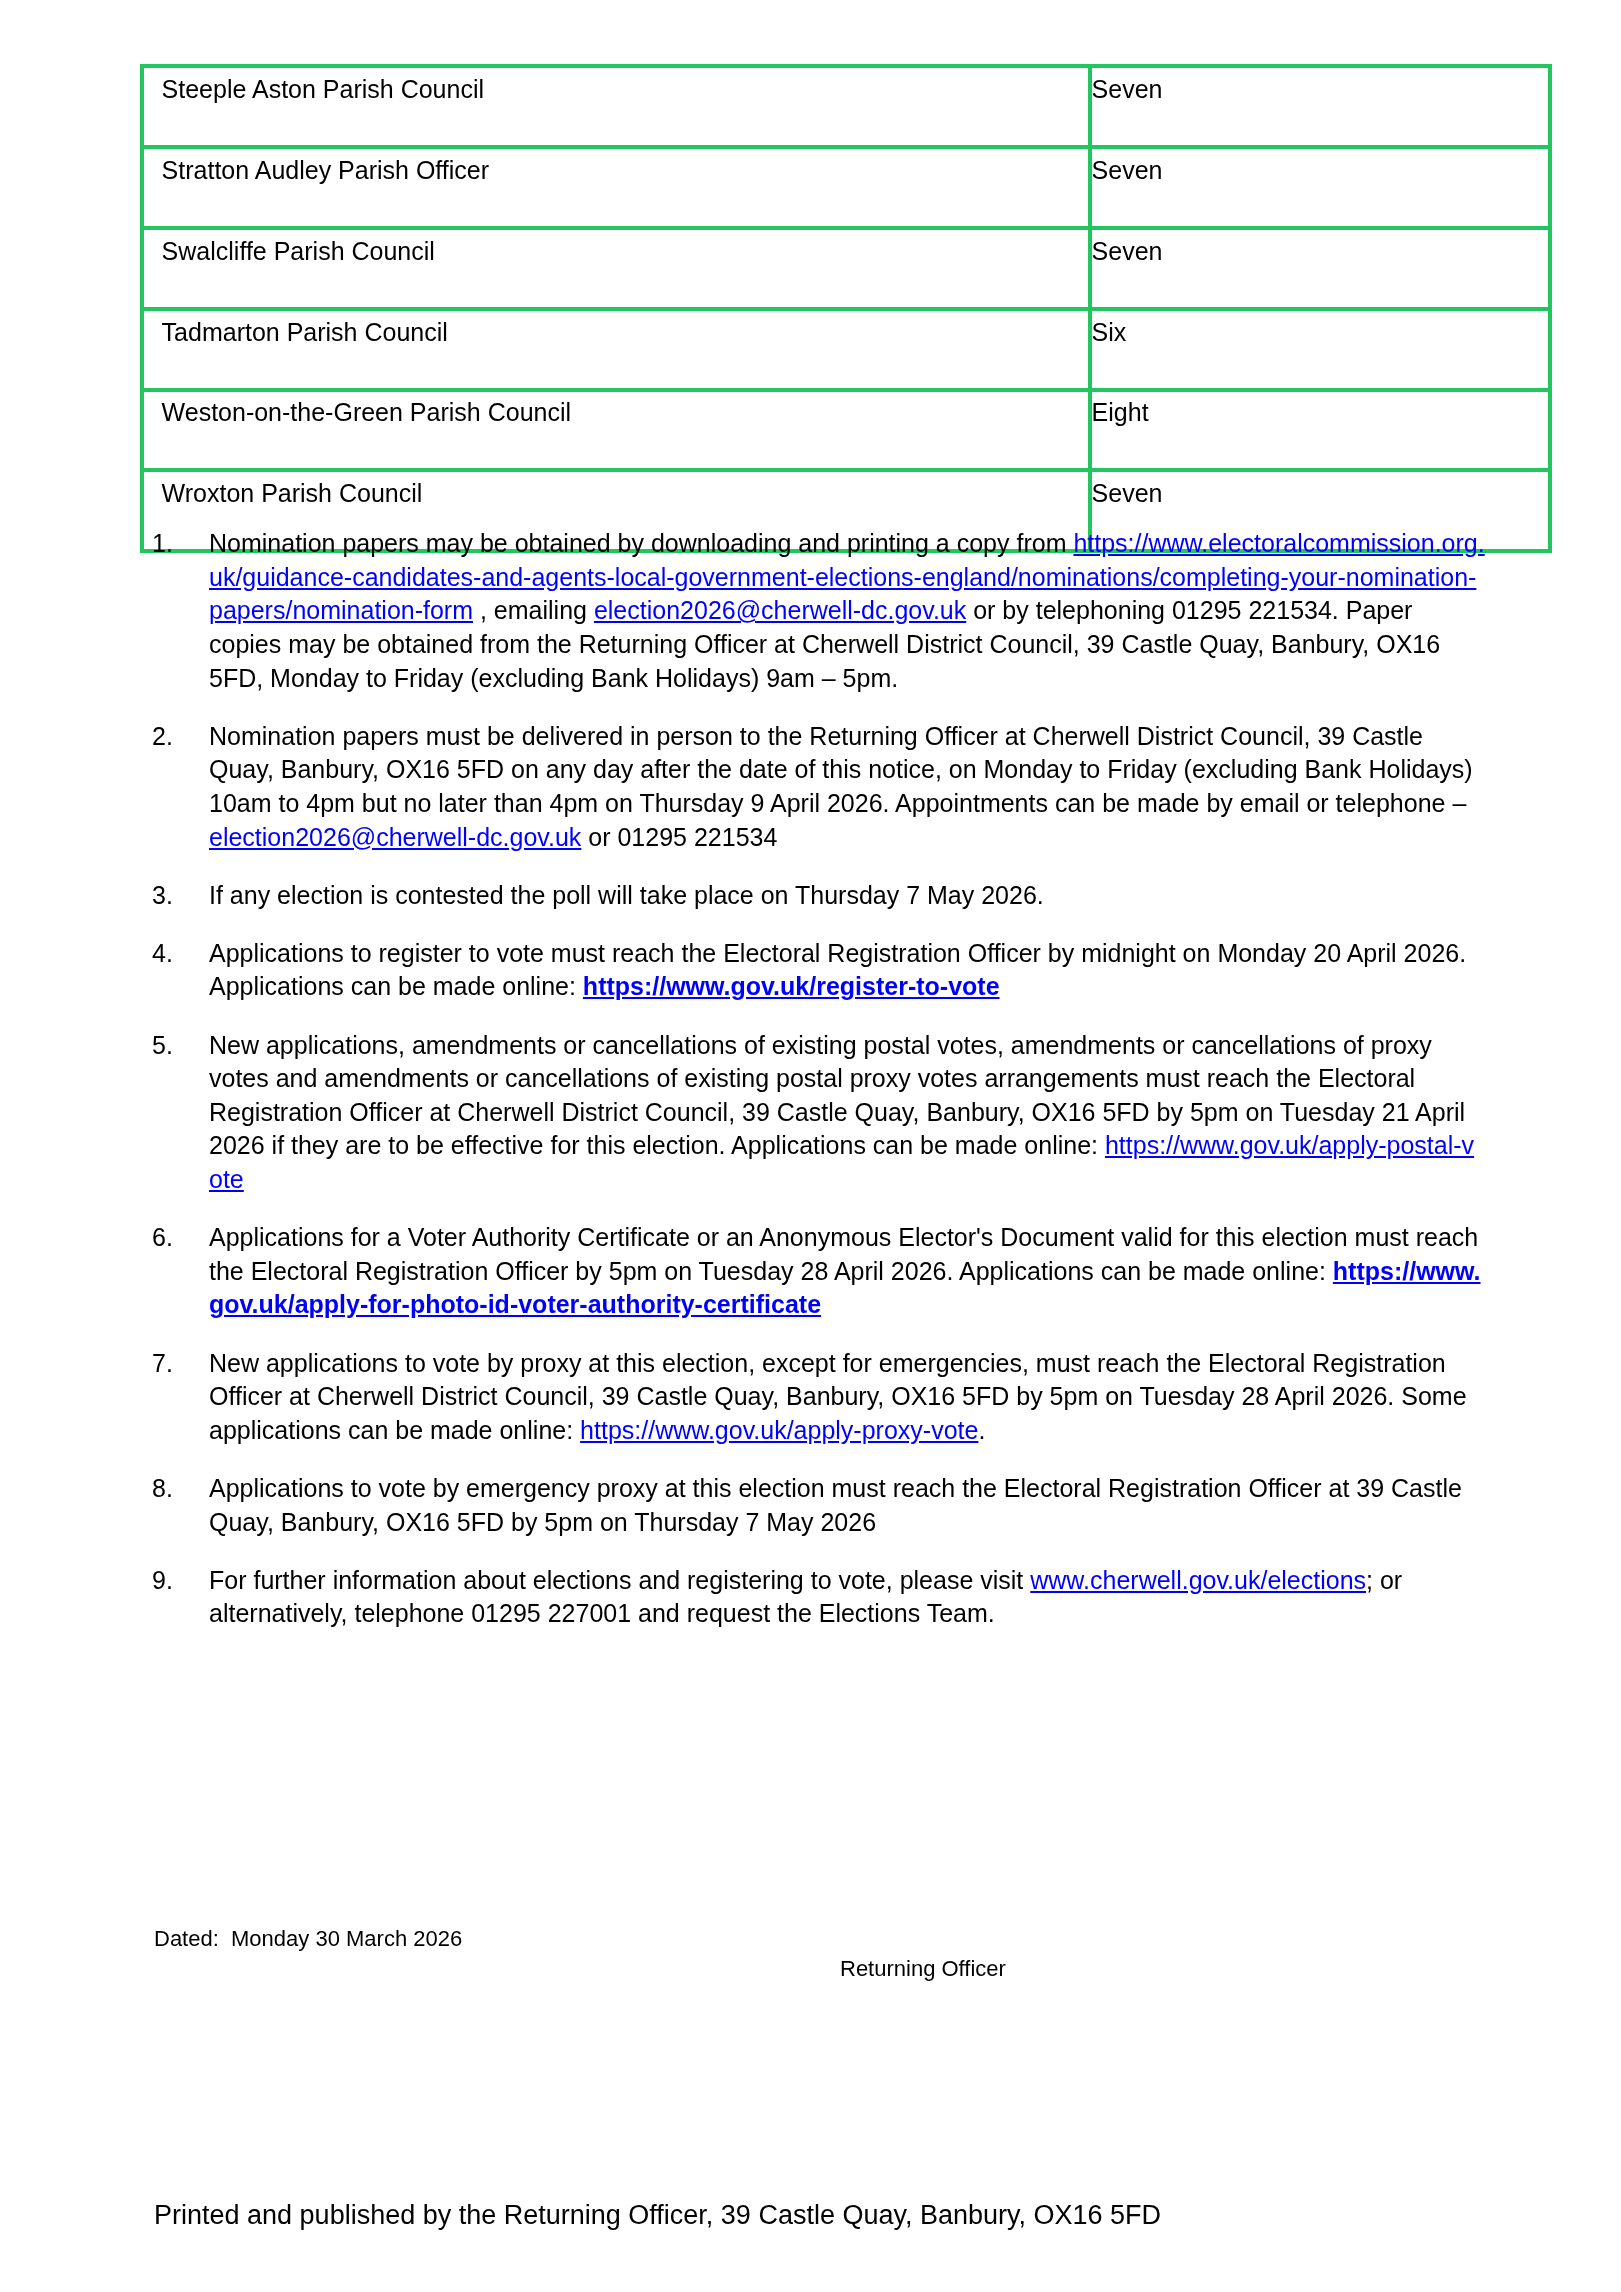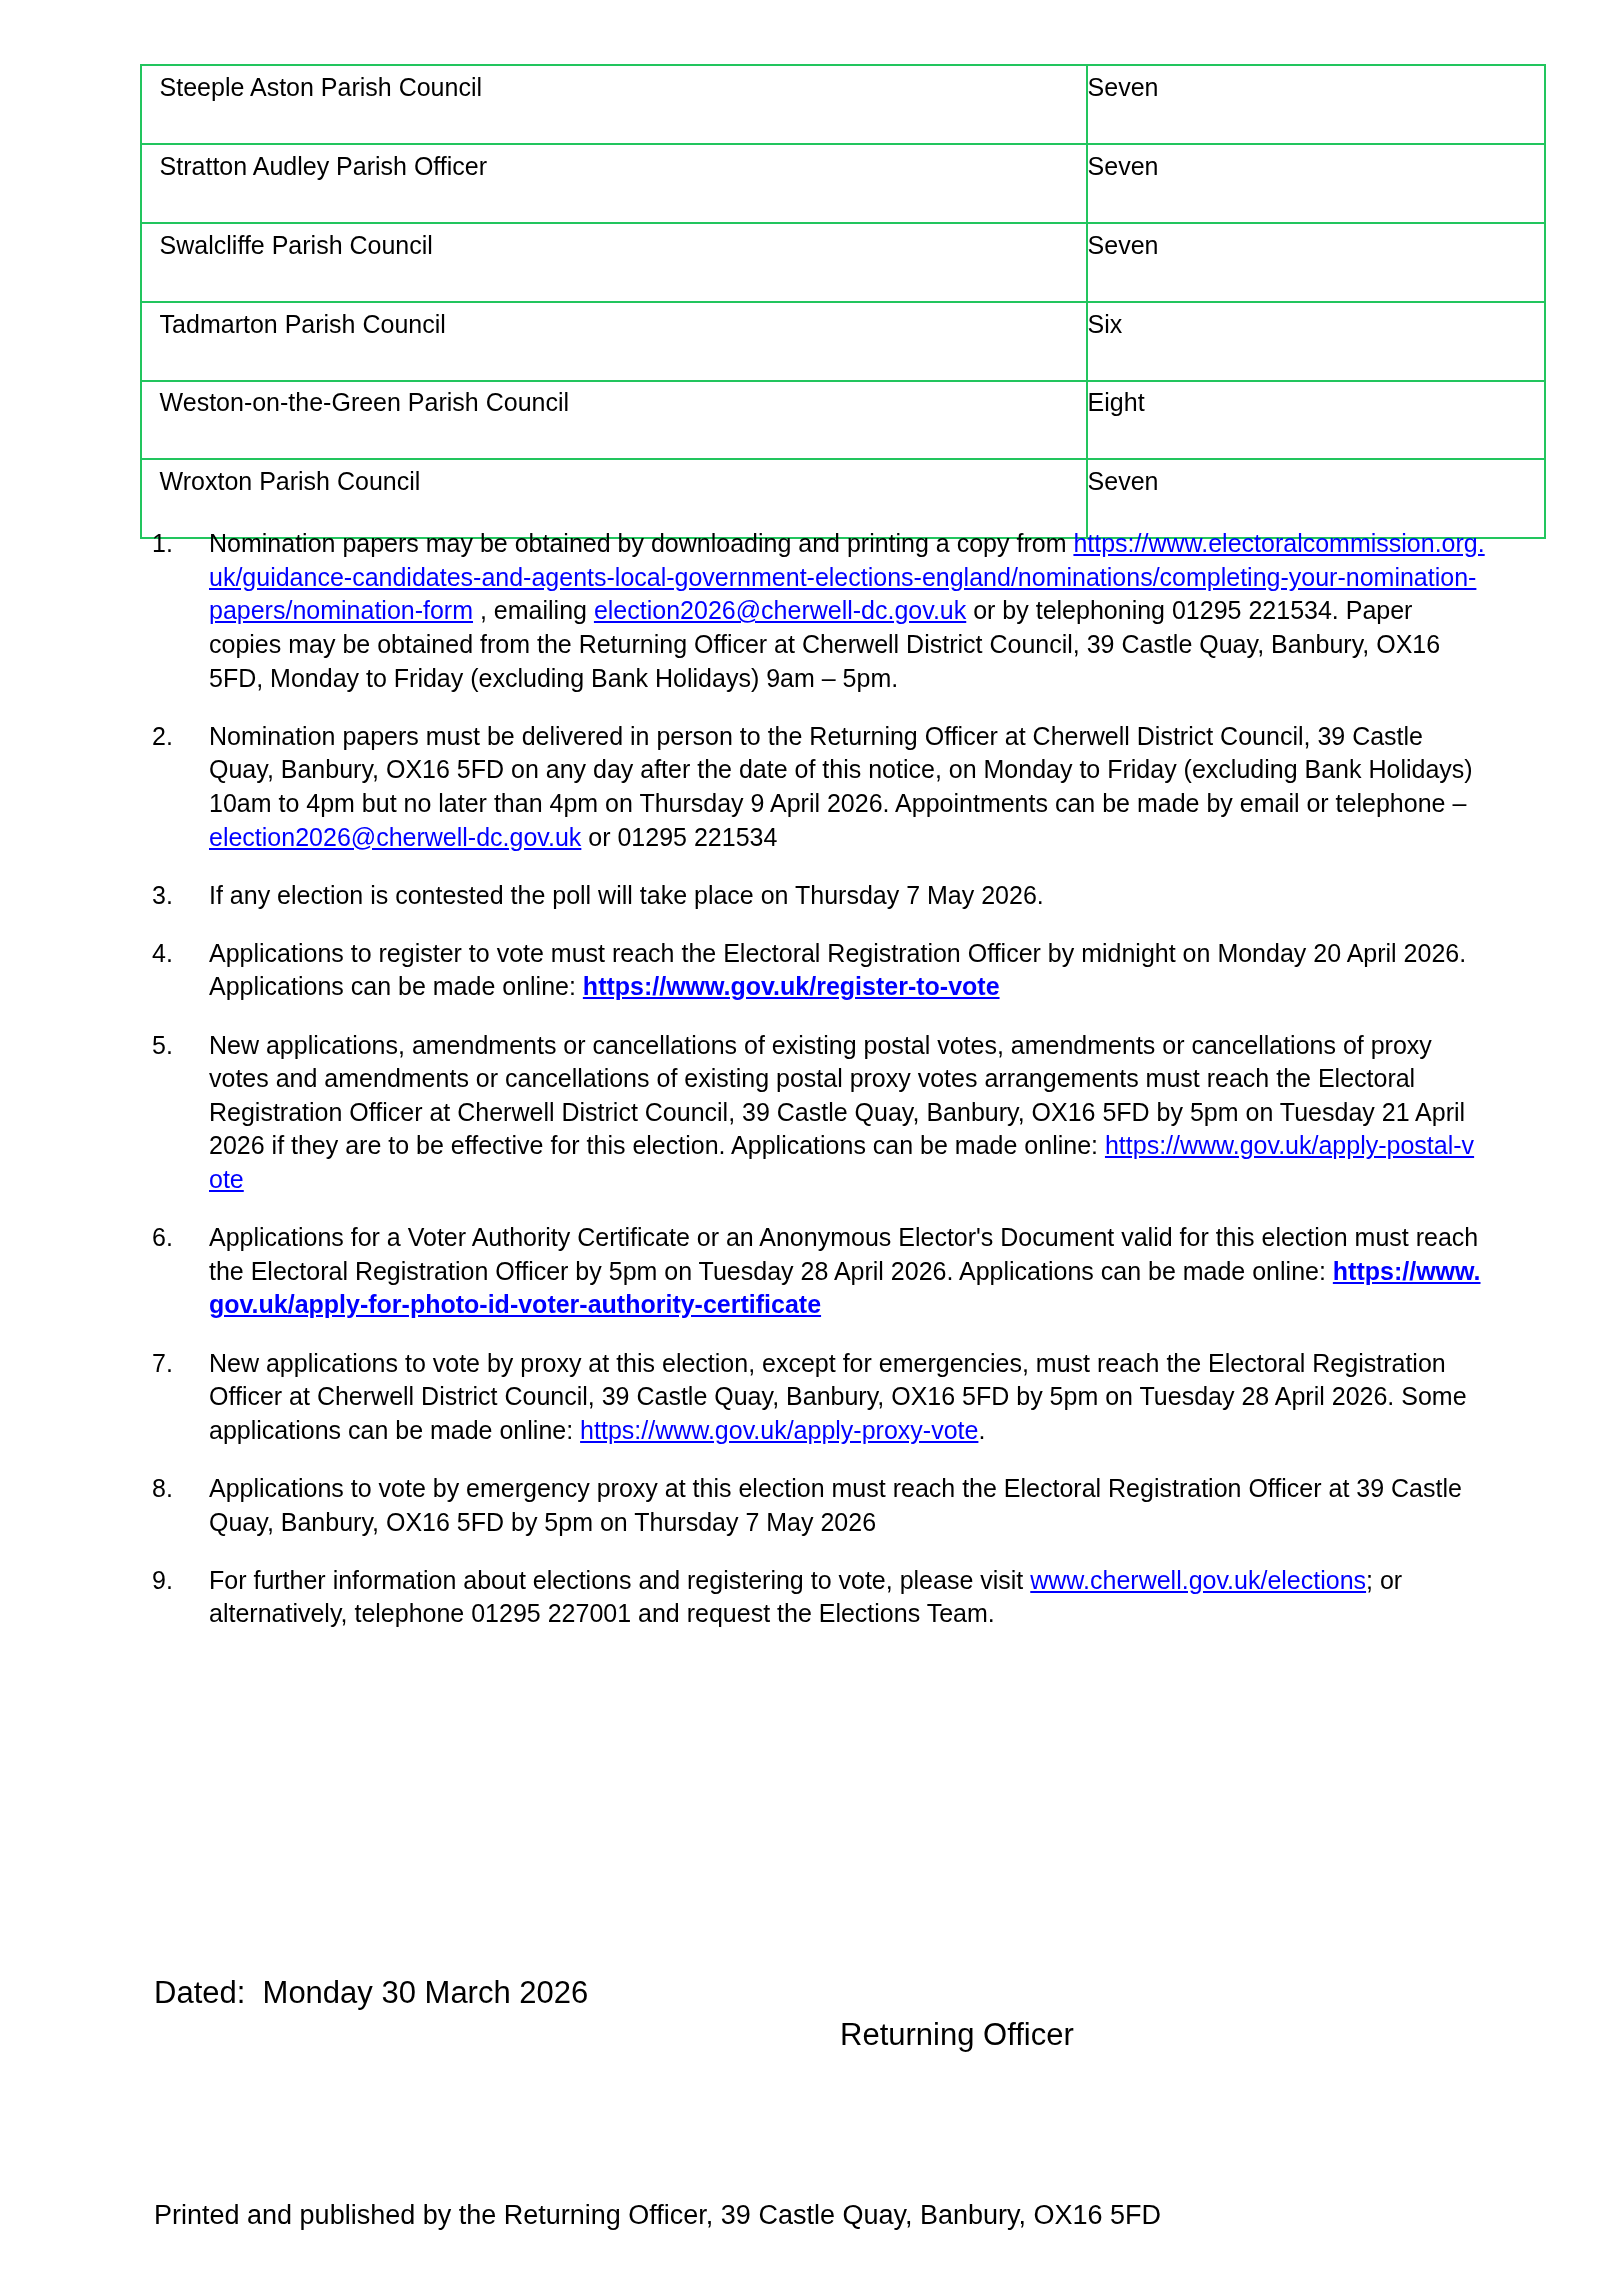--- a/index.html
+++ b/index.html
@@ -23,21 +23,21 @@
   
   .council-table {
     position: absolute;
     left: 140px;
     top: 64px;
     width: 1384px;
     border-collapse: collapse;
     table-layout: fixed;
   }
   .council-table td {
-    border: 2px solid #22c55e;
+    border: 4px solid #22c55e;
     height: 71px;
     vertical-align: top;
     font-size: 25px;
     line-height: 1.25;
     padding: 5.9px 0 0 0;
   }
   .council-table td.c-name {
     width: 926px;
     padding-left: 17.6px;
     text-align: left;
@@ -82,23 +82,23 @@
     color: #0000ff;
     text-decoration: underline;
     word-break: break-all;
   }
   a.lnk.bold { font-weight: bold; }
 
   
   .sig {
     position: absolute;
     left: 154px;
-    top: 1972px;
+    top: 1924px;
     width: 1274px;
-    font-size: 31px;
+    font-size: 22px;
     line-height: 1.345;
   }
   .sig-row {
     display: flex;
   }
   .sig-dated {
     width: 686px;
     white-space: pre;
   }
   .sig-name { width: 490px; }

